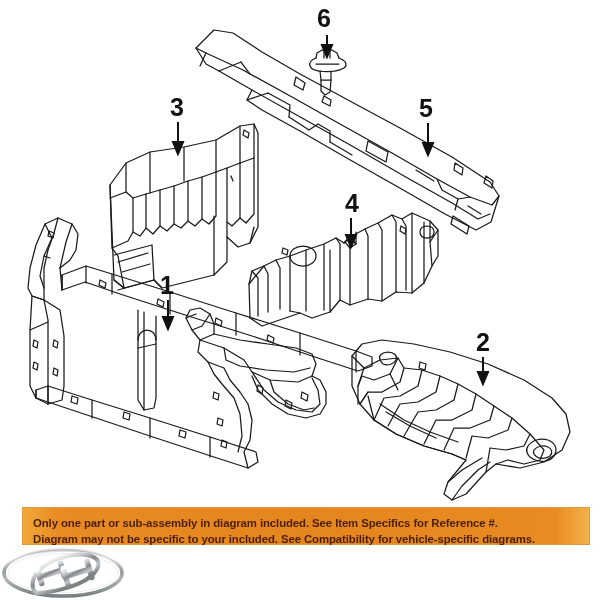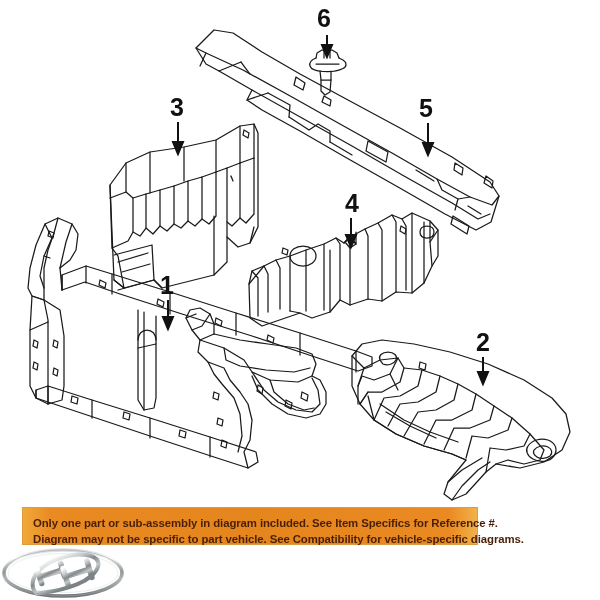--- a/index.html
+++ b/index.html
@@ -44,21 +44,21 @@
     color: #111111;
     letter-spacing: 0px;
     user-select: none;
   }
 
   
   #disclaimer-banner {
     position: absolute;
     left: 22px;
     top: 507px;
-    width: 456px;
+    width: 568px;
     height: 38px;
     box-sizing: border-box;
     background: linear-gradient(to right,
         #f0a93a 0%, #e98b22 6%, #e4861d 50%, #e98b22 94%, #f2b24a 100%);
     border: 1px solid #e09a3e;
     display: flex;
     flex-direction: column;
     justify-content: center;
     padding: 12px 8px 2px 10px;
   }
@@ -327,21 +327,21 @@
     <div class="callout" style="left:317px;top:6px;">6</div>
     <div class="callout" style="left:170px;top:95px;">3</div>
     <div class="callout" style="left:419px;top:96px;">5</div>
     <div class="callout" style="left:345px;top:191px;">4</div>
     <div class="callout" style="left:160px;top:273px;">1</div>
     <div class="callout" style="left:476px;top:330px;">2</div>
   </div>
 
   <div id="disclaimer-banner">
     <div class="disclaimer-line">Only one part or sub-assembly in diagram included. See Item Specifics for Reference #.</div>
-    <div class="disclaimer-line">Diagram may not be specific to part vehicle. See Compatibility for vehicle-specific diagrams.</div>
+    <div class="disclaimer-line">Diagram may not be specific to your included. See Compatibility for vehicle-specific diagrams.</div>
   </div>
 
   <div id="footer">
     <svg id="brand-logo" viewBox="0 0 244 100">
       <defs>
         <linearGradient id="chromeOuter" x1="0" y1="0" x2="0" y2="1">
           <stop offset="0%" stop-color="#d7d9da"></stop>
           <stop offset="18%" stop-color="#fbfbfb"></stop>
           <stop offset="48%" stop-color="#8e9294"></stop>
           <stop offset="62%" stop-color="#b9bdbf"></stop>

